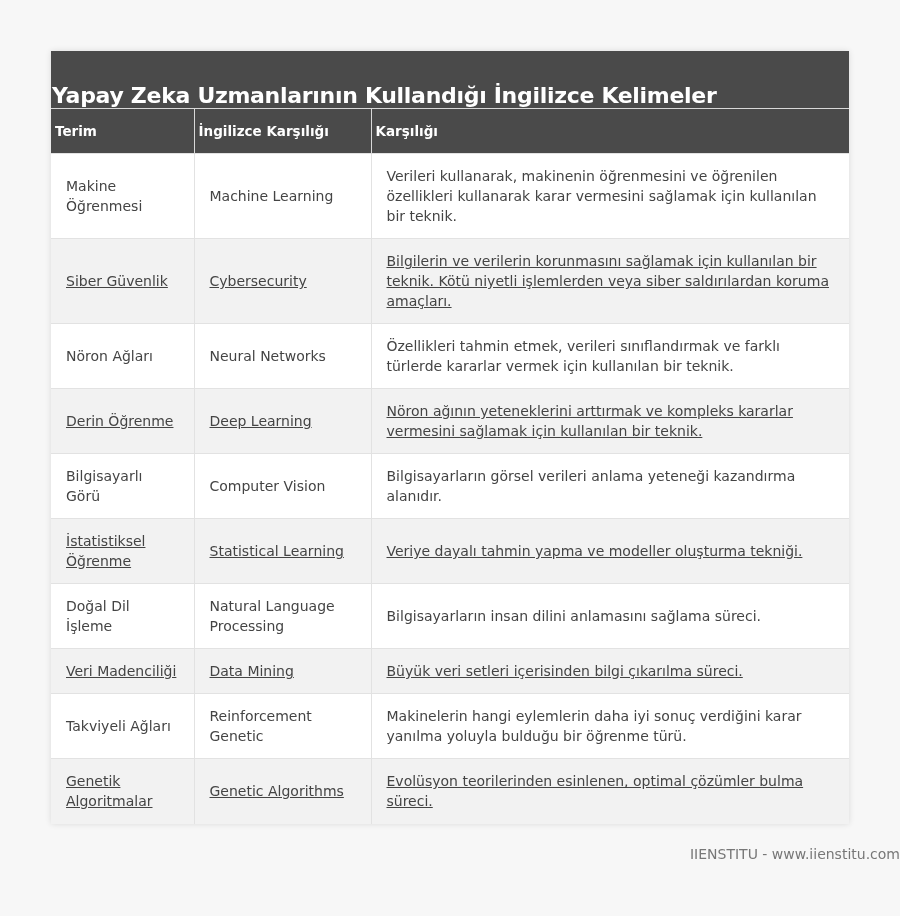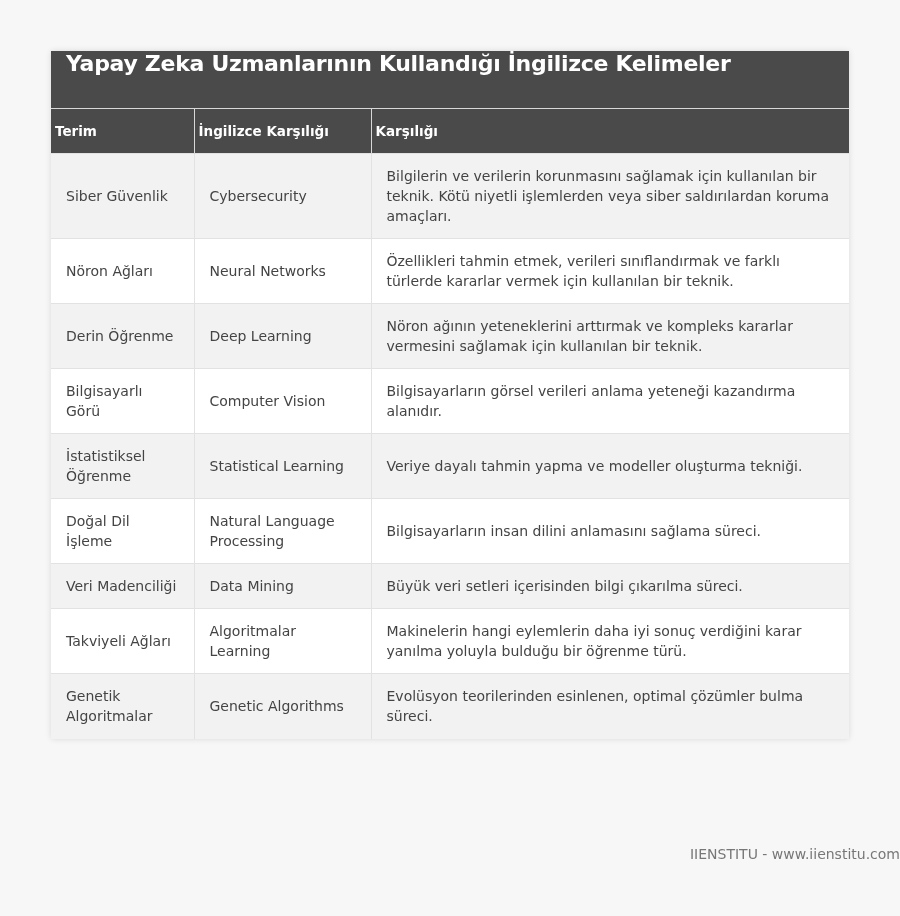--- a/index.html
+++ b/index.html
@@ -20,22 +20,22 @@
       left: 51px;
       top: 51px;
       width: 798px;
       background: #ffffff;
       box-shadow: 0 0 6px rgba(0,0,0,0.12);
     }
     .title-bar {
       background: #4a4a4a;
       height: 57px;
       display: flex;
-      align-items: flex-start;
-      padding-left: 15px;
+      align-items: flex-end;
+      padding-left: 1px;
       border-bottom: 1px solid #d8d8d8;
     }
     .title-bar h1 {
       margin: 0;
       font-family: "DejaVu Sans", "Liberation Sans", sans-serif;
       font-size: 22px;
       font-weight: bold;
       color: #ffffff;
       letter-spacing: -0.3px;
     }
@@ -62,21 +62,21 @@
       font-size: 14px;
       line-height: 20px;
       color: #444444;
       padding: 12px 15px;
       vertical-align: middle;
       border-right: 1px solid #e2e2e2;
       border-top: 1px solid #e2e2e2;
     }
     tbody td:last-child { border-right: none; }
     tbody tr.odd td { background: #ffffff; }
-    tbody tr.even td { background: #f2f2f2; }
+    tbody tr.even td { background: #f2f2f2; text-decoration: underline; }
     .footer {
       position: absolute;
       left: 0;
       width: 900px;
       top: 846px;
       text-align: right;
       font-size: 14px;
       color: #777777;
     }
   </style>
@@ -94,20 +94,25 @@
         <col class="c3">
     </colgroup>
     <thead>
       <tr>
         <th>Terim</th>
         <th>İngilizce Karşılığı</th>
         <th>Karşılığı</th>
       </tr>
     </thead>
     <tbody>
+      <tr class="odd" style="height:85px">
+        <td>Makine Öğrenmesi</td>
+        <td>Machine Learning</td>
+        <td>Verileri kullanarak, makinenin öğrenmesini ve öğrenilen özellikleri kullanarak karar vermesini sağlamak için kullanılan bir teknik.</td>
+      </tr>
       <tr class="even" style="height:85px">
         <td>Siber Güvenlik</td>
         <td>Cybersecurity</td>
         <td>Bilgilerin ve verilerin korunmasını sağlamak için kullanılan bir teknik. Kötü niyetli işlemlerden veya siber saldırılardan koruma amaçları.</td>
       </tr>
       <tr class="odd" style="height:65px">
         <td>Nöron Ağları</td>
         <td>Neural Networks</td>
         <td>Özellikleri tahmin etmek, verileri sınıflandırmak ve farklı türlerde kararlar vermek için kullanılan bir teknik.</td>
       </tr>
@@ -131,21 +136,21 @@
         <td>Natural Language Processing</td>
         <td>Bilgisayarların insan dilini anlamasını sağlama süreci.</td>
       </tr>
       <tr class="even" style="height:45px">
         <td>Veri Madenciliği</td>
         <td>Data Mining</td>
         <td>Büyük veri setleri içerisinden bilgi çıkarılma süreci.</td>
       </tr>
       <tr class="odd" style="height:65px">
         <td>Takviyeli Ağları</td>
-        <td>Algoritmalar Learning</td>
+        <td>Reinforcement Genetic</td>
         <td>Makinelerin hangi eylemlerin daha iyi sonuç verdiğini karar yanılma yoluyla bulduğu bir öğrenme türü.</td>
       </tr>
       <tr class="even" style="height:65px">
         <td>Genetik Algoritmalar</td>
         <td>Genetic Algorithms</td>
         <td>Evolüsyon teorilerinden esinlenen, optimal çözümler bulma süreci.</td>
       </tr>
     </tbody>
   </table>
 </div>

